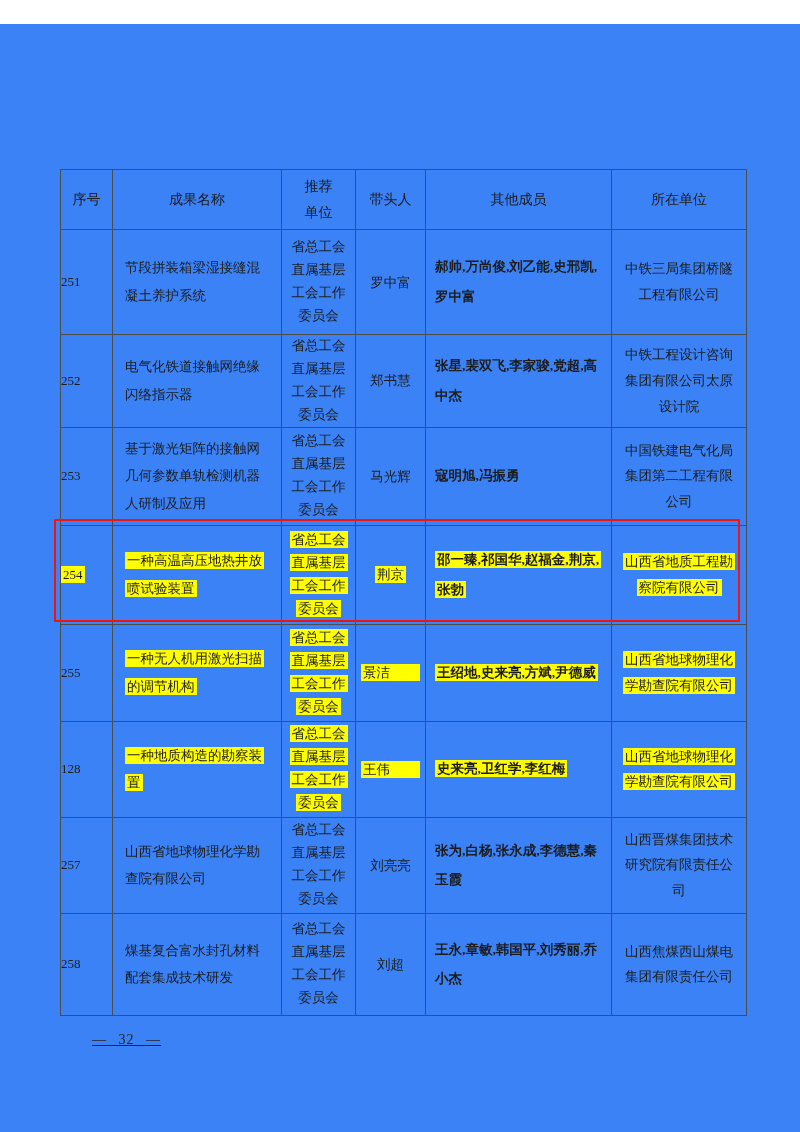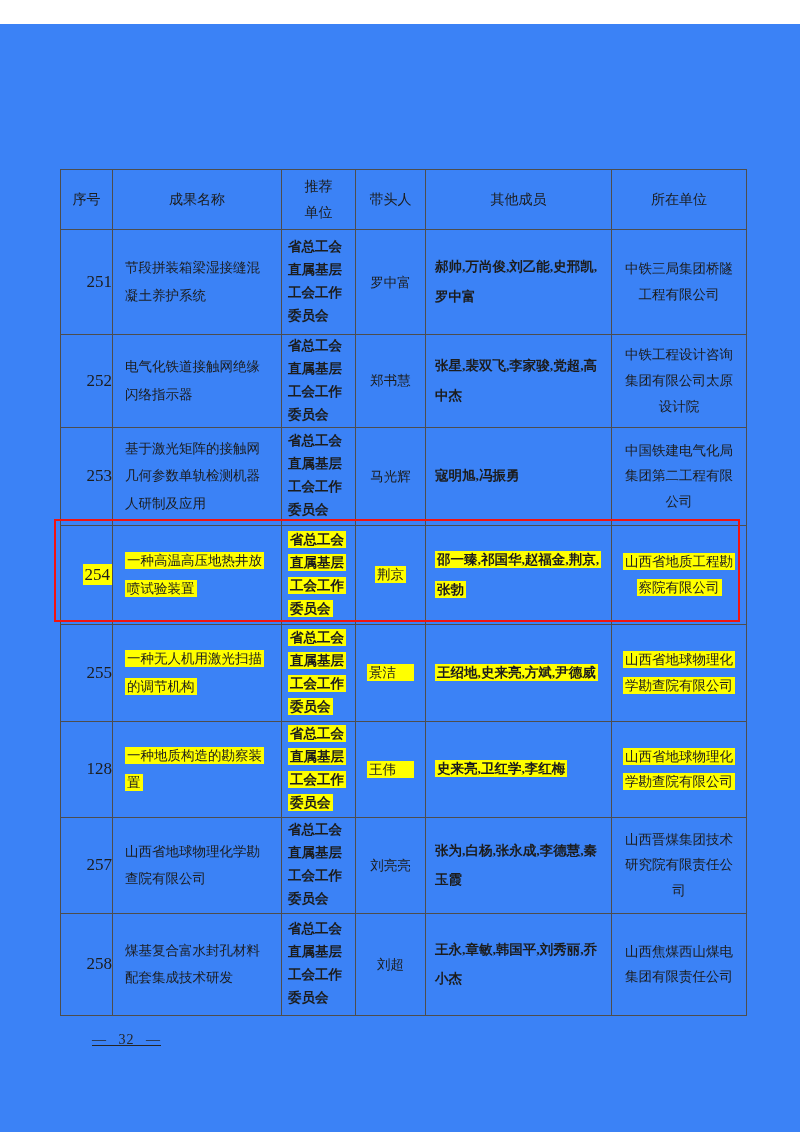--- a/index.html
+++ b/index.html
@@ -38,33 +38,33 @@
     white-space: pre-line;
   }
   tbody tr:nth-child(1) { height: 105px; }
   tbody tr:nth-child(2) { height: 90px; }
   tbody tr:nth-child(3) { height: 98px; }
   tbody tr:nth-child(4) { height: 99px; }
   tbody tr:nth-child(5) { height: 97px; }
   tbody tr:nth-child(6) { height: 96px; }
   tbody tr:nth-child(7) { height: 96px; }
   tbody tr:nth-child(8) { height: 102px; }
-  td.c-no      { text-align: right; font-size: 17px; }
+  td.c-no      { text-align: left; font-size: 13px; }
   td.c-name    { text-align: left; padding: 0 11px 0 12px; line-height: 2.05; }
-  td.c-rec     { padding: 0 6px; line-height: 1.7; font-weight: bold; }
+  td.c-rec     { text-align: center; padding: 0 6px; line-height: 1.7; }
   td.c-leader  { text-align: center; line-height: 2; }
   td.c-members { text-align: left; padding: 0 1px 0 9px; line-height: 2.2; font-weight: bold; }
   td.c-unit    { text-align: center; padding: 0 10px; line-height: 1.9; }
   .hl {
     background: #ffff00;
     padding: 1px 2px;
     -webkit-box-decoration-break: clone;
     box-decoration-break: clone;
   }
-  .hl-wide { padding-right: 18px; text-align: right; }
+  .hl-wide { padding-right: 30px; text-align: right; }
   .selection-box {
     position: absolute;
     left: 54px;
     top: 495px;
     width: 686px;
     height: 103px;
     border: 2.5px solid #f2130f;
     pointer-events: none;
   }
   .page-number {

